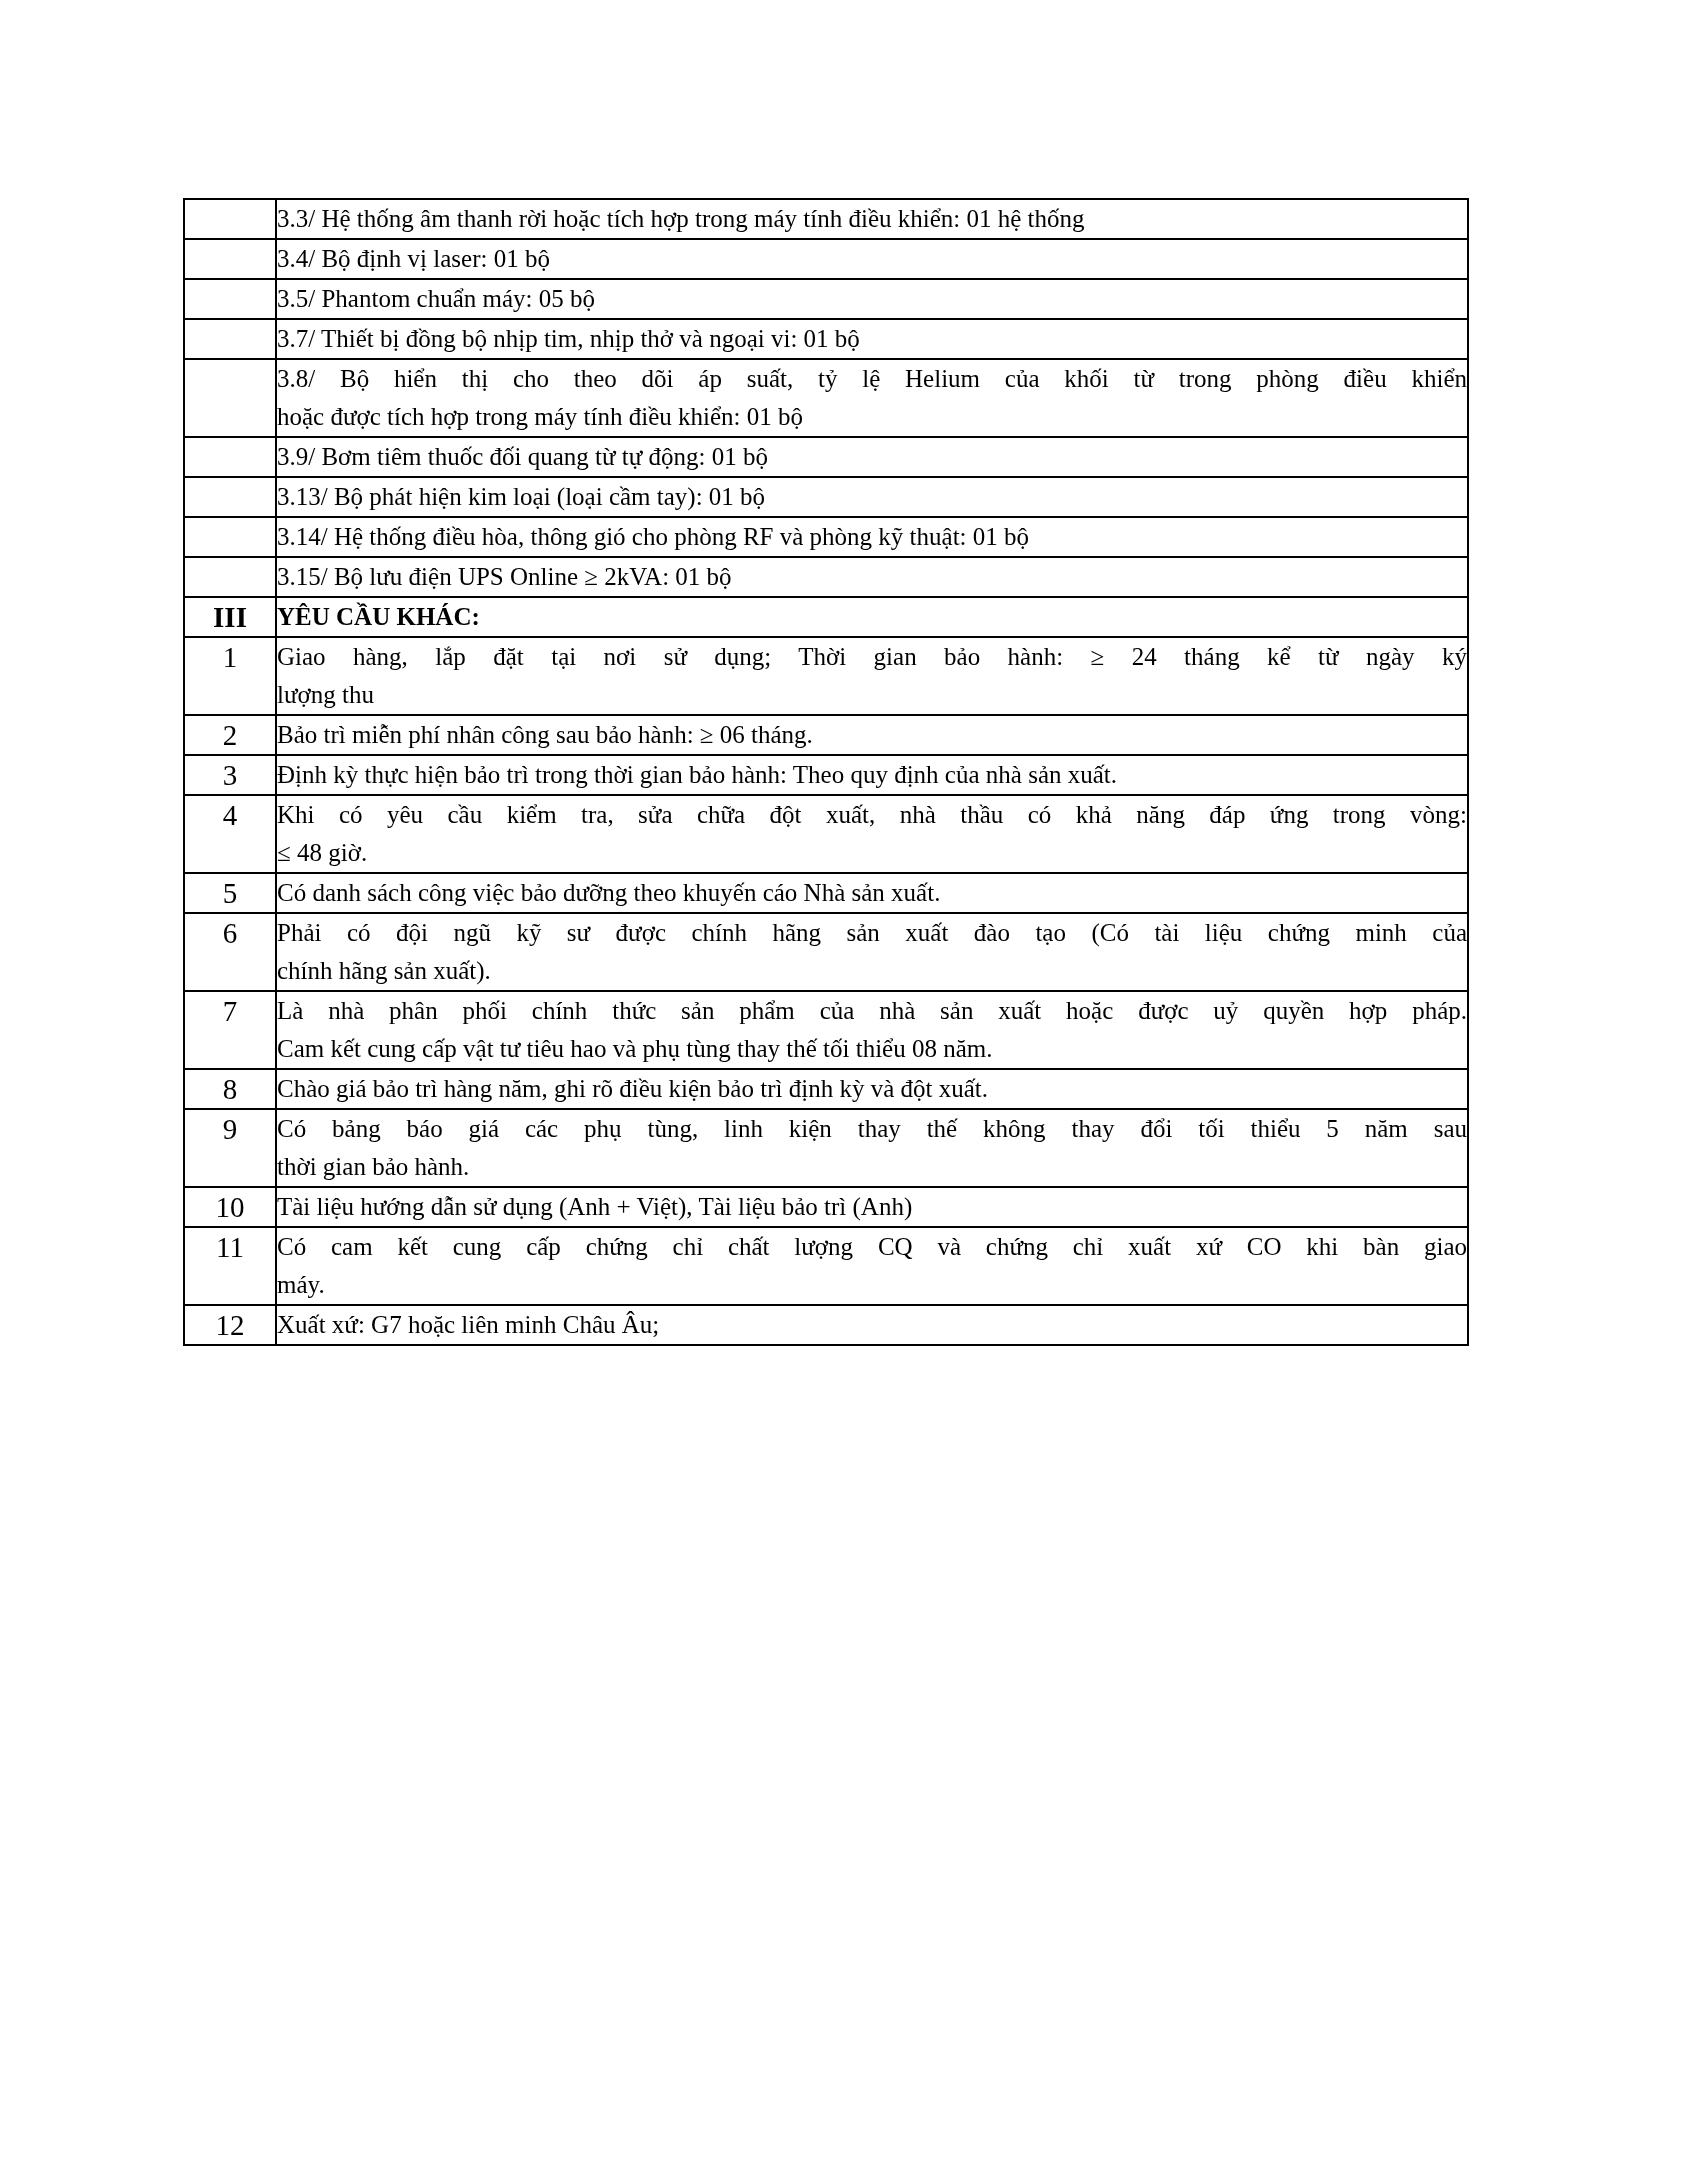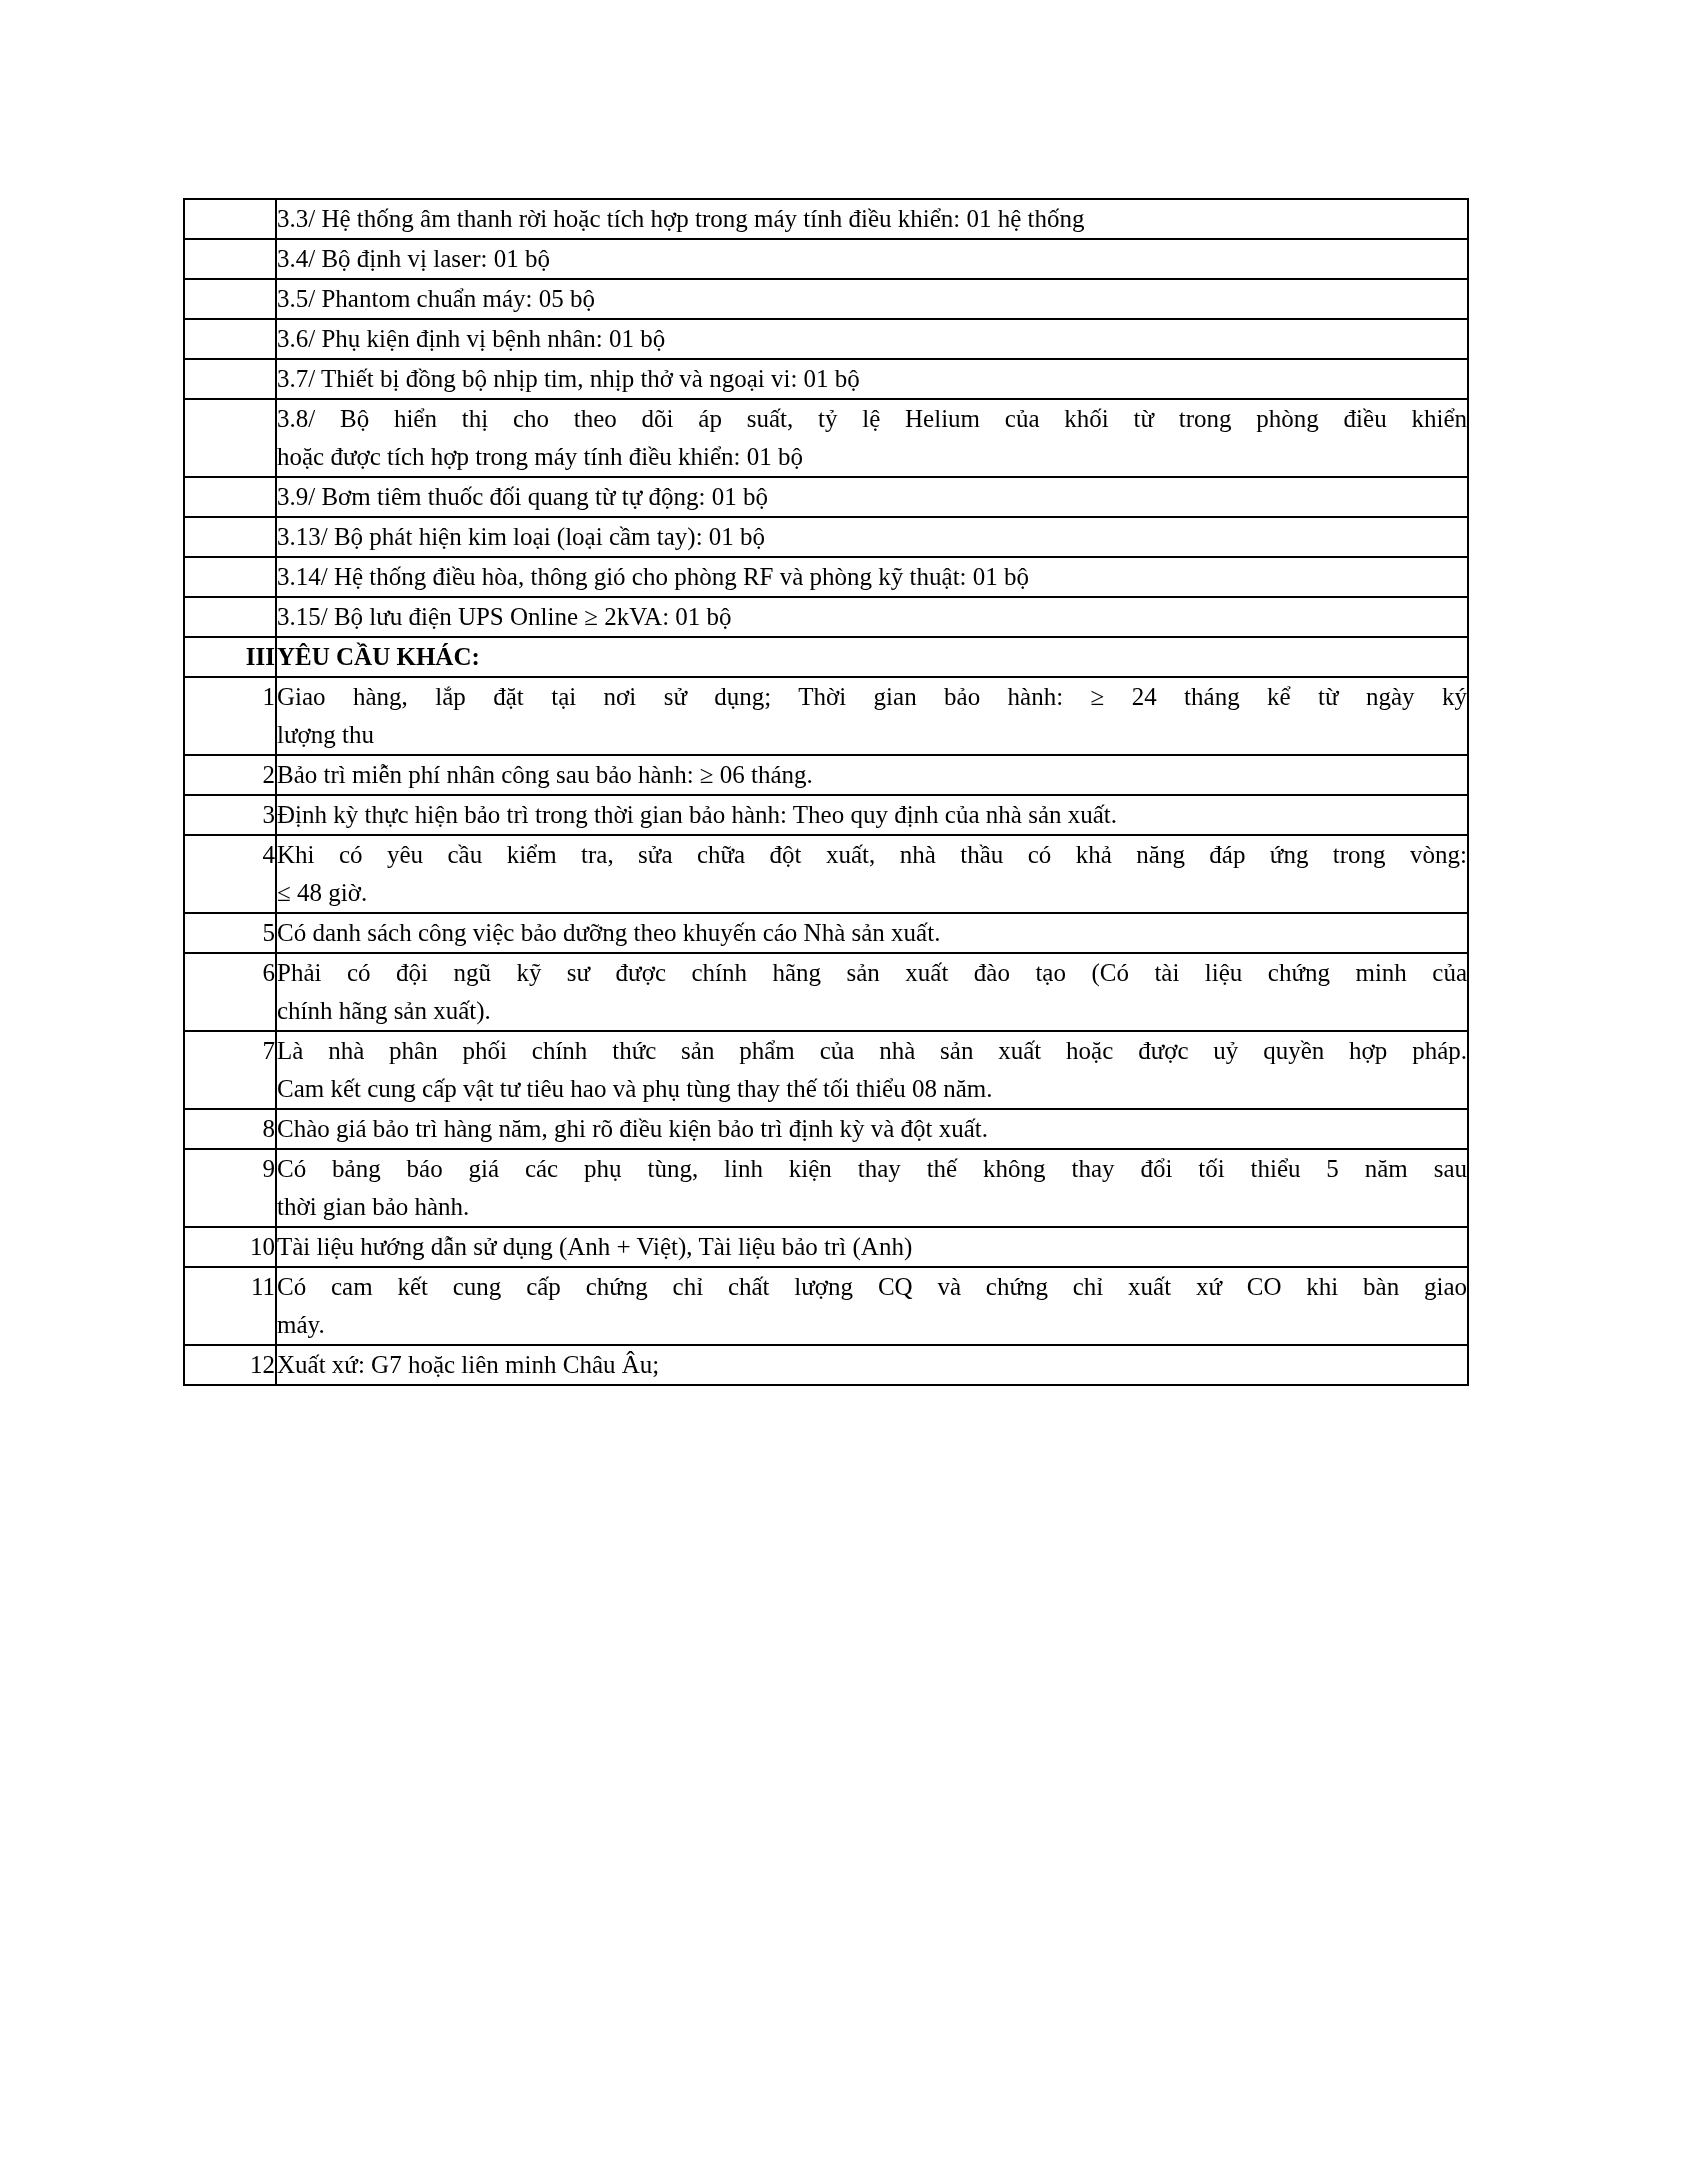--- a/index.html
+++ b/index.html
@@ -25,22 +25,22 @@
     table-layout: fixed;
   }
   .col-no   { width: 92px; }
   .col-desc { width: auto; }
   table.spec-table td {
     border: 2px solid #000000;
     vertical-align: top;
     padding: 0;
   }
   .no-cell {
-    text-align: right;
-    font-size: 25px;
+    text-align: center;
+    font-size: 29px;
     line-height: 38px;
     margin-left: 24px;
   }
   .content-cell {
     padding: 0 18px 0 17px;
     font-size: 25px;
     line-height: 38px;
   }
   .line {
     text-align: left;
@@ -76,26 +76,20 @@
         </tr>
         <tr>
           <td class="no-cell"></td>
           <td class="content-cell">
             <div class="line">3.5/ Phantom chuẩn máy: 05 bộ</div>
           </td>
         </tr>
         <tr>
           <td class="no-cell"></td>
           <td class="content-cell">
-            <div class="line">3.6/ Phụ kiện định vị bệnh nhân: 01 bộ</div>
-          </td>
-        </tr>
-        <tr>
-          <td class="no-cell"></td>
-          <td class="content-cell">
             <div class="line">3.7/ Thiết bị đồng bộ nhịp tim, nhịp thở và ngoại vi: 01 bộ</div>
           </td>
         </tr>
         <tr>
           <td class="no-cell"></td>
           <td class="content-cell">
             <div class="line fill">3.8/ Bộ hiển thị cho theo dõi áp suất, tỷ lệ Helium của khối từ trong phòng điều khiển</div>
             <div class="line">hoặc được tích hợp trong máy tính điều khiển: 01 bộ</div>
           </td>
         </tr>

